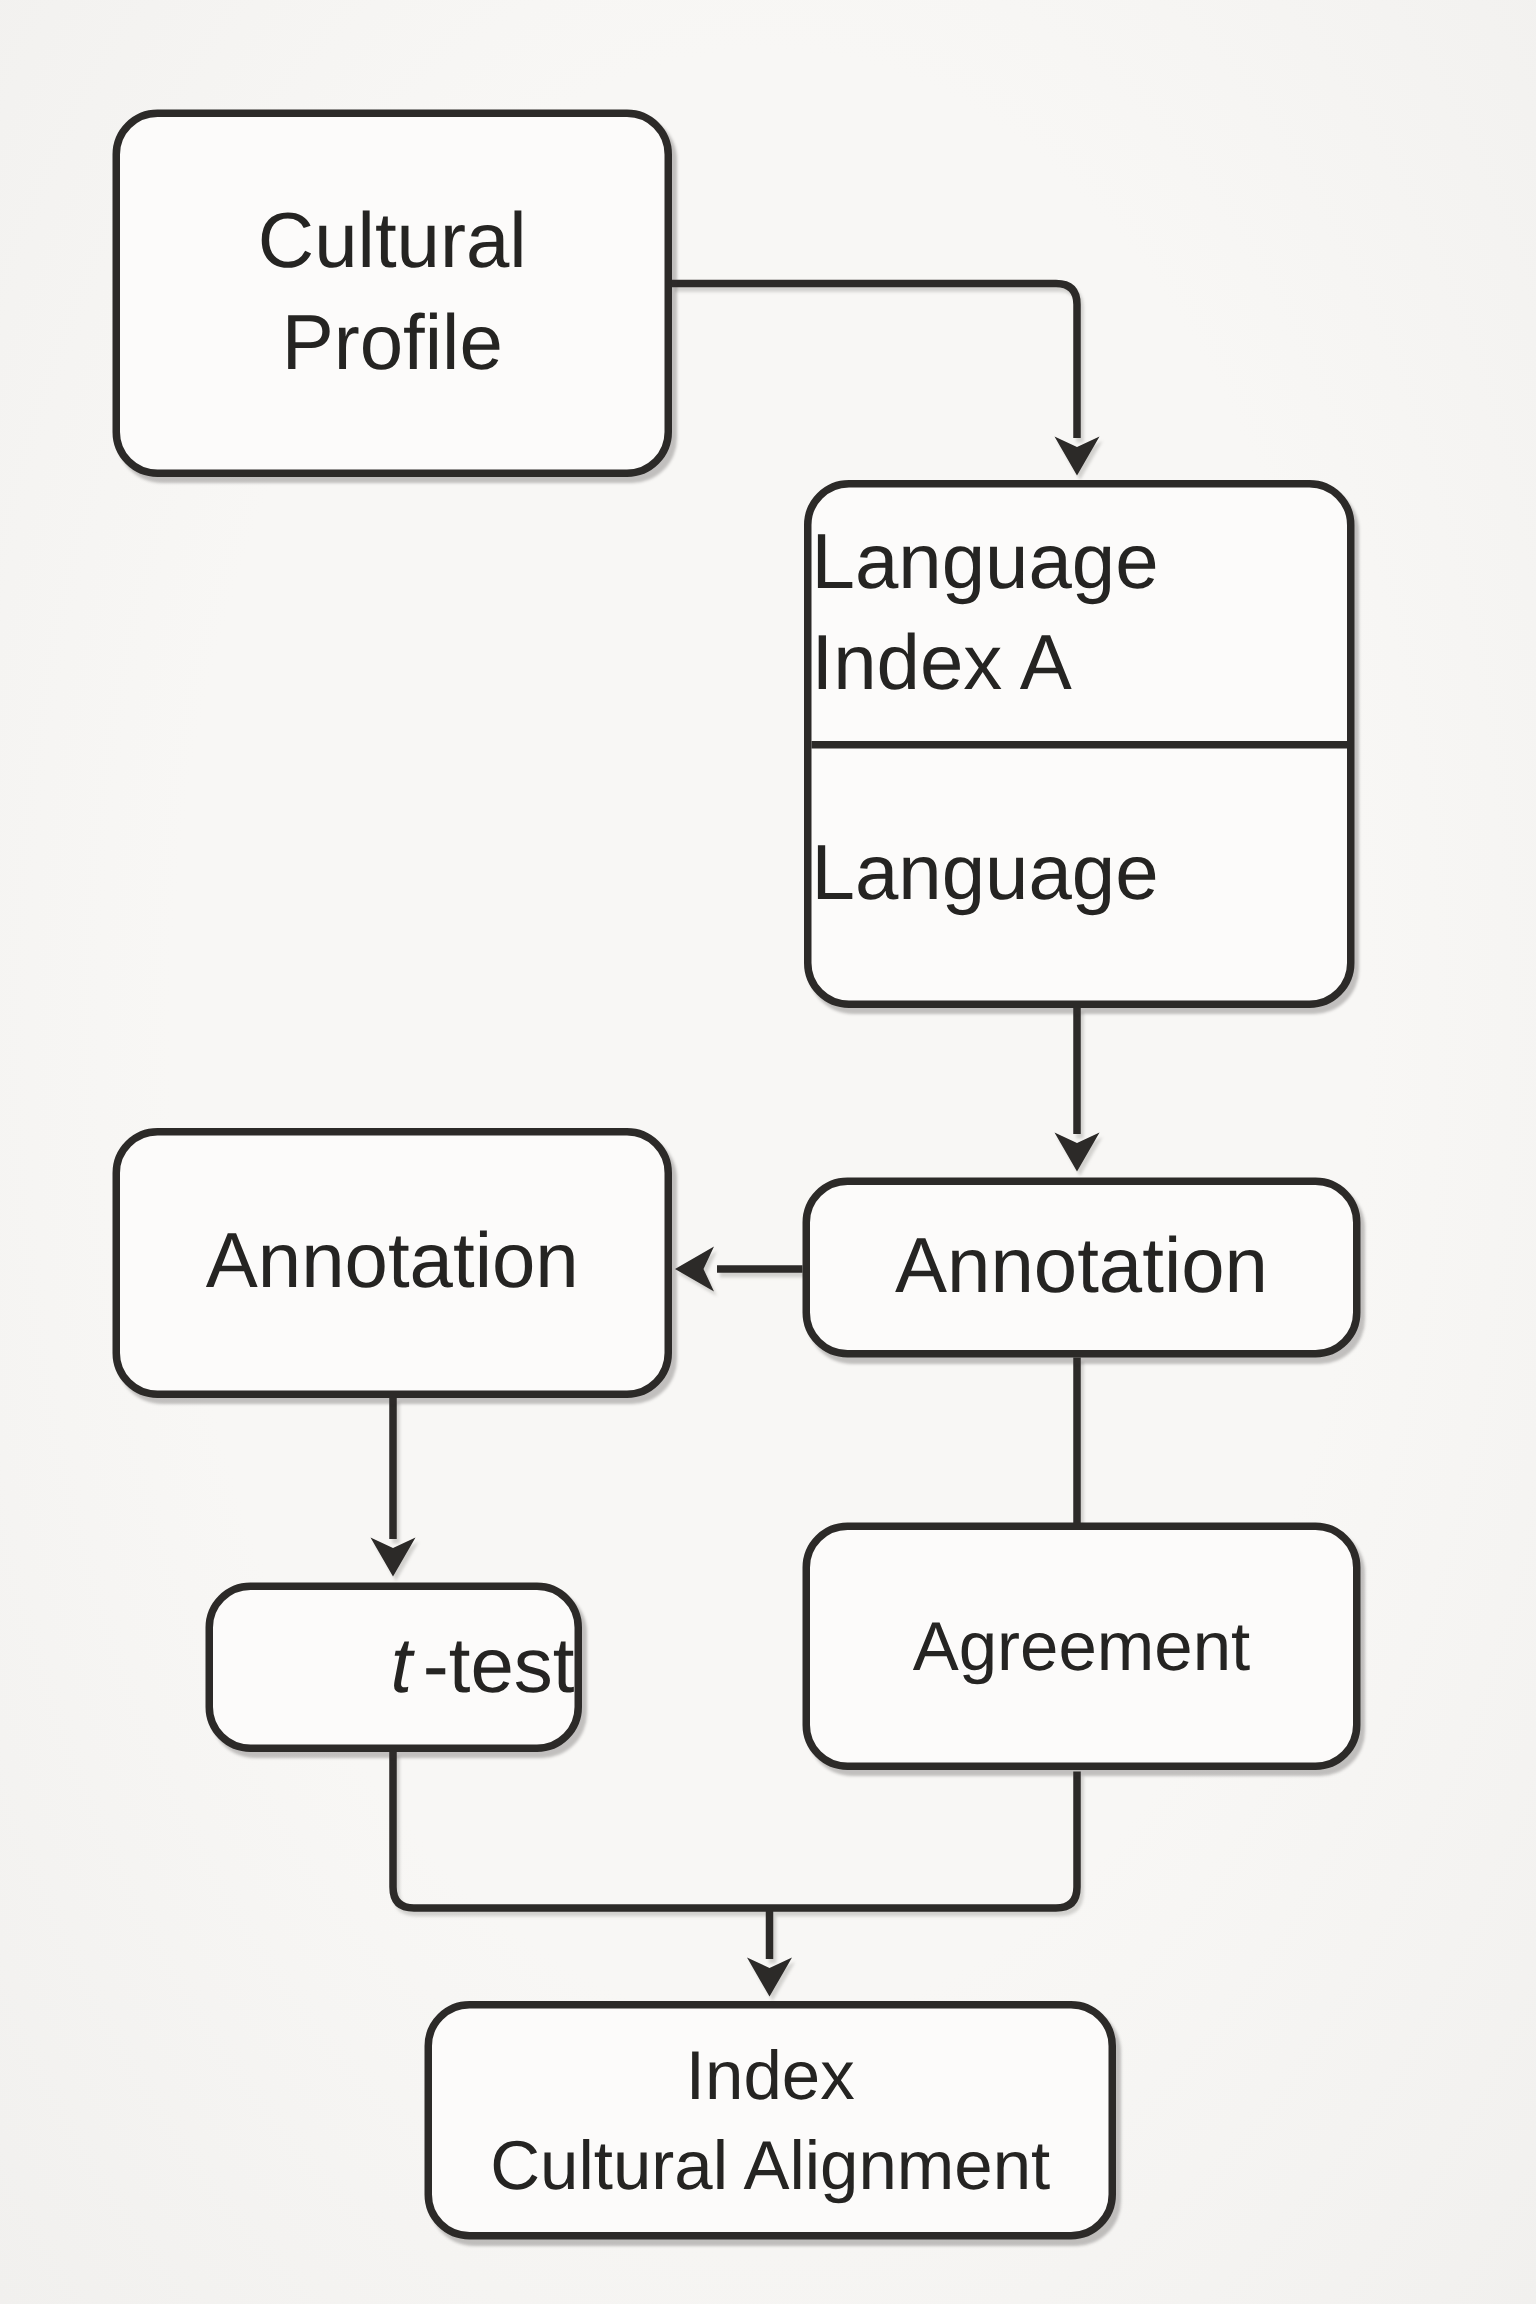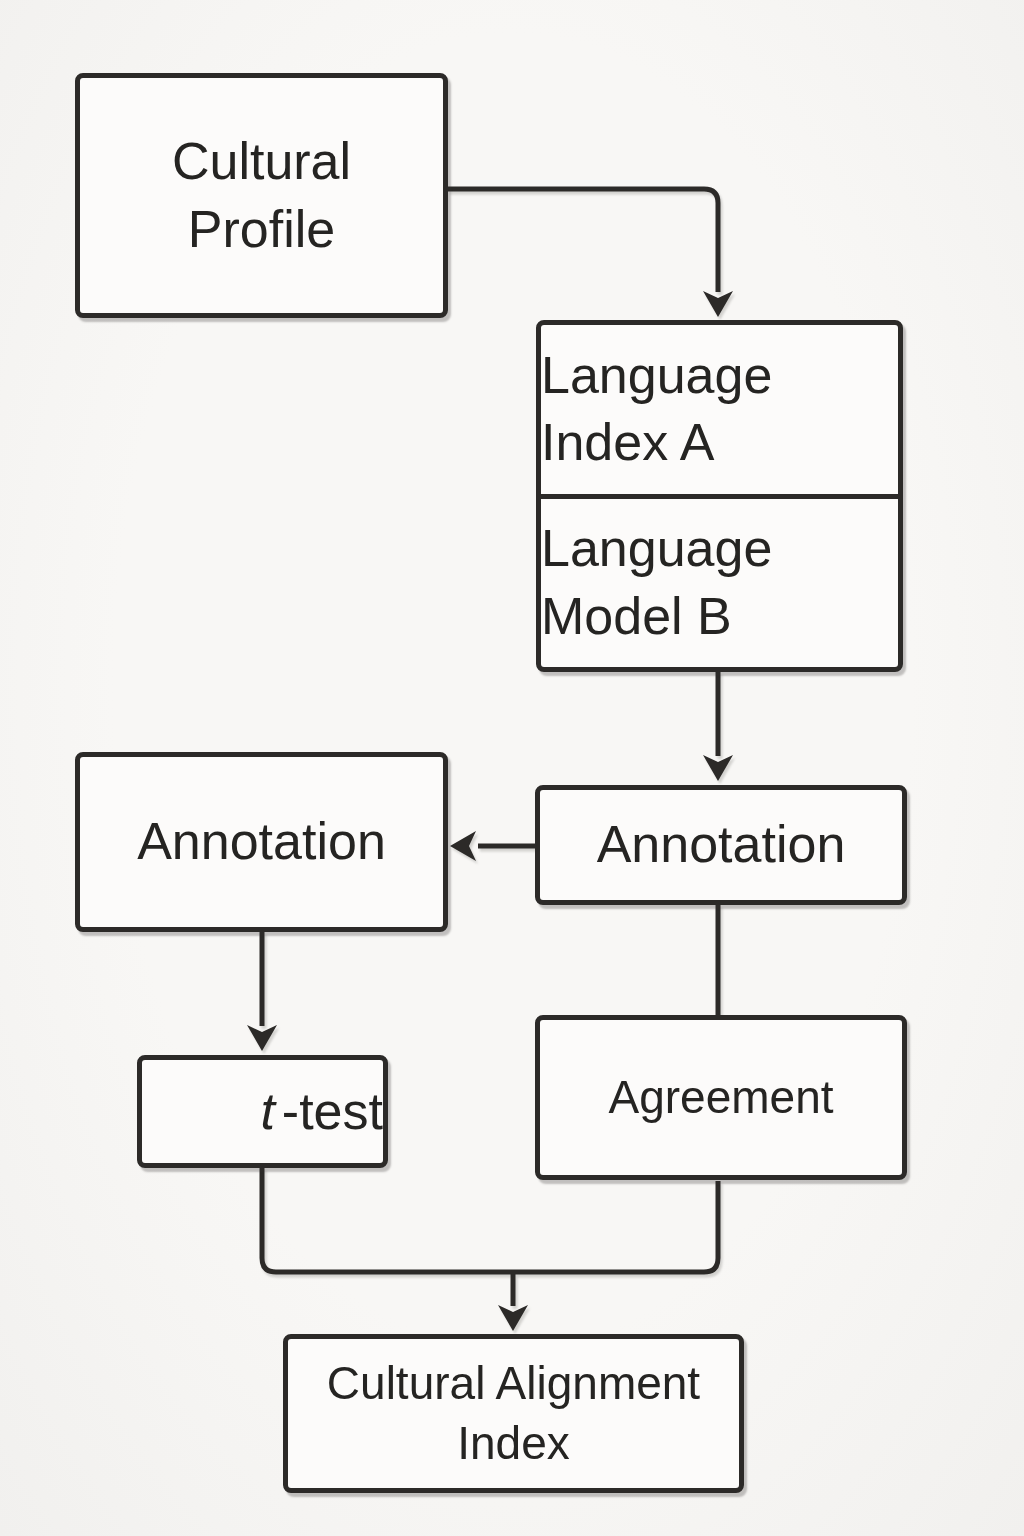--- a/index.html
+++ b/index.html
@@ -27,21 +27,21 @@
   svg.edge-layer path.edge{
     fill:none;stroke:var(--line);stroke-width:5;
   }
   svg.edge-layer path.arrowhead{
     fill:var(--line);stroke:none;
   }
   .node{
     position:absolute;
     background:var(--fill);
     border:5px solid var(--line);
-    border-radius:8px;
+    border-radius:30px;
     display:flex;flex-direction:column;
     align-items:center;justify-content:center;
     text-align:center;
     color:var(--text);
     font-size:52px;
     line-height:1.3;
     box-shadow:3px 4px 2px rgba(50,48,45,0.28);
   }
   .node .line{display:block;}
   
@@ -91,38 +91,37 @@
     <span class="line">Profile</span>
   </div>
 
   <div class="node n-lm">
     <div class="cell cell-a">
       <span class="line">Language</span>
       <span class="line">Index A</span>
     </div>
     <div class="cell cell-b">
       <span class="line">Language</span>
-      <span class="line">Model B</span>
     </div>
   </div>
 
   <div class="node n-human">
     <span class="line">Annotation</span>
   </div>
 
   <div class="node n-anno">
     <span class="line">Annotation</span>
   </div>
 
   <div class="node n-ttest">
     <span class="line"><i class="italic">t</i><span>-test</span></span>
   </div>
 
   <div class="node n-inter">
     <span class="line">Agreement</span>
   </div>
 
   <div class="node n-cai">
+    <span class="line">Index</span>
     <span class="line">Cultural Alignment</span>
-    <span class="line">Index</span>
   </div>
 
 </div>
 
 </body></html>

